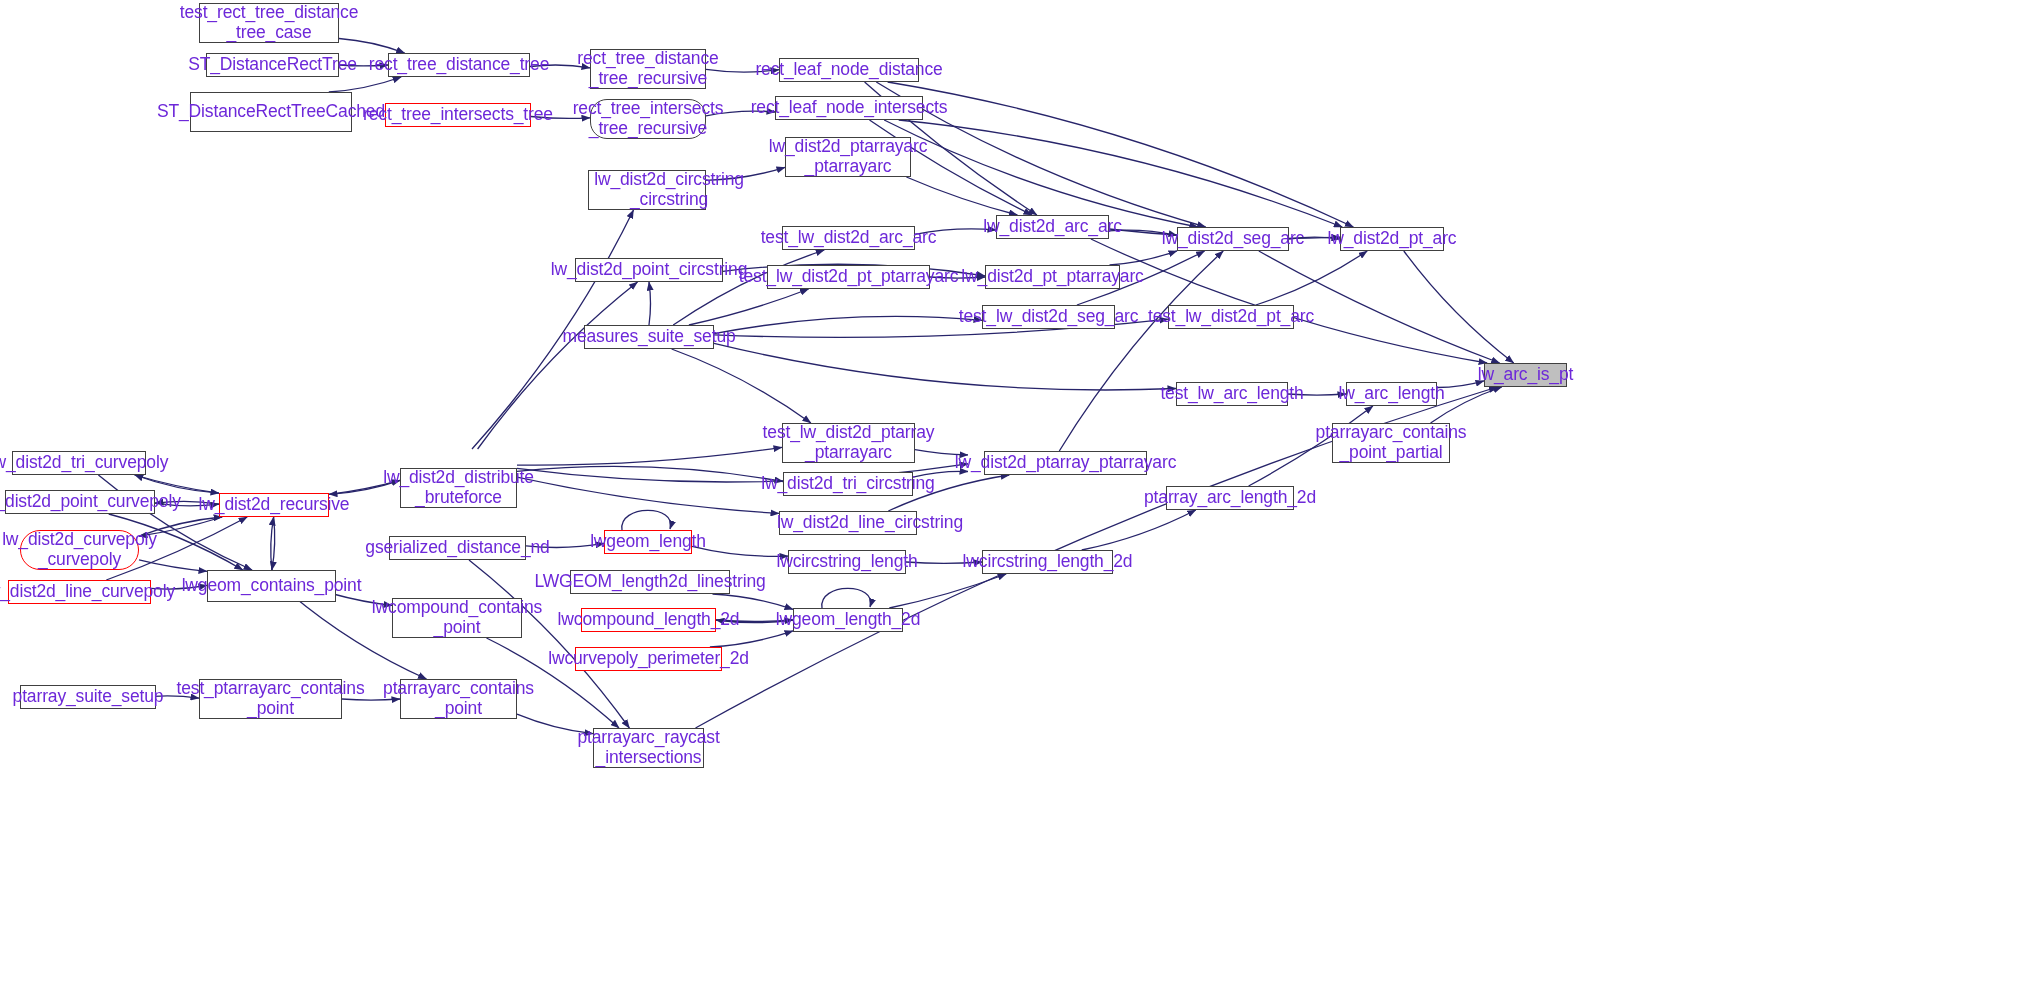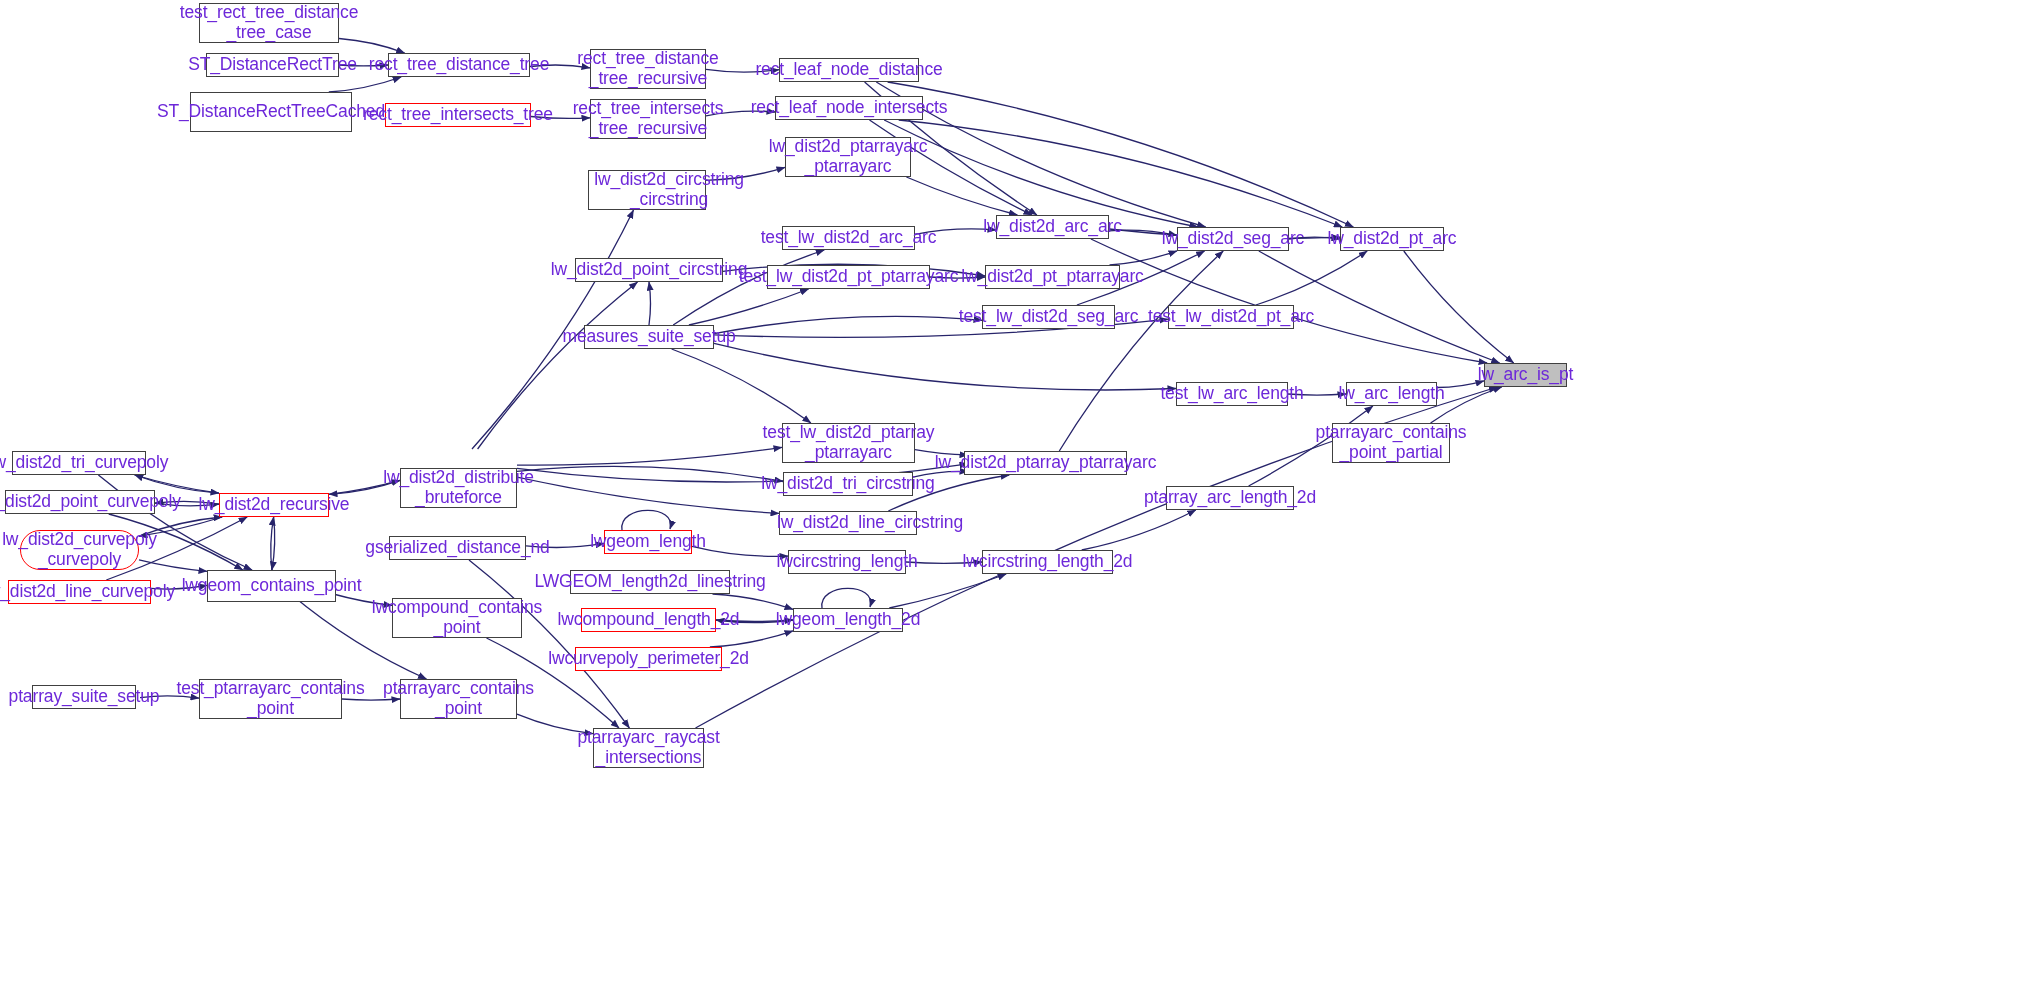--- a/index.html
+++ b/index.html
@@ -131,21 +131,21 @@
   </svg>
   <div id="node-layer">
       <div class="node" style="left: 199px; top: 3px; width: 140px; height: 40px;">test_rect_tree_distance
 _tree_case</div>
       <div class="node" style="left: 206px; top: 53px; width: 133px; height: 24px;">ST_DistanceRectTree</div>
       <div class="node" style="left: 190px; top: 92px; width: 162px; height: 40px;">ST_DistanceRectTreeCached</div>
       <div class="node" style="left: 388px; top: 53px; width: 142px; height: 24px;">rect_tree_distance_tree</div>
       <div class="node red" style="left: 385px; top: 103px; width: 146px; height: 24px;">rect_tree_intersects_tree</div>
       <div class="node" style="left: 590px; top: 49px; width: 116px; height: 40px;">rect_tree_distance
 _tree_recursive</div>
-      <div class="node" style="left: 590px; top: 99px; width: 116px; height: 40px;">rect_tree_intersects
+      <div class="node" style="left: 590px; top: 99px; width: 116px; height: 40px; border-radius: 17px;">rect_tree_intersects
 _tree_recursive</div>
       <div class="node" style="left: 779px; top: 58px; width: 140px; height: 24px;">rect_leaf_node_distance</div>
       <div class="node" style="left: 775px; top: 96px; width: 148px; height: 24px;">rect_leaf_node_intersects</div>
       <div class="node" style="left: 785px; top: 137px; width: 126px; height: 40px;">lw_dist2d_ptarrayarc
 _ptarrayarc</div>
       <div class="node" style="left: 588px; top: 170px; width: 118px; height: 40px; padding-left: 48px;">lw_dist2d_circstring
 _circstring</div>
       <div class="node" style="left: 996px; top: 215px; width: 113px; height: 24px;">lw_dist2d_arc_arc</div>
       <div class="node" style="left: 1177px; top: 227px; width: 112px; height: 24px;">lw_dist2d_seg_arc</div>
       <div class="node" style="left: 1340px; top: 227px; width: 104px; height: 24px;">lw_dist2d_pt_arc</div>
@@ -158,42 +158,42 @@
       <div class="node" style="left: 584px; top: 325px; width: 130px; height: 24px;">measures_suite_setup</div>
       <div class="node hl" style="left: 1484px; top: 363px; width: 83px; height: 24px;">lw_arc_is_pt</div>
       <div class="node" style="left: 1176px; top: 382px; width: 112px; height: 24px;">test_lw_arc_length</div>
       <div class="node" style="left: 1346px; top: 382px; width: 91px; height: 24px;">lw_arc_length</div>
       <div class="node" style="left: 1332px; top: 423px; width: 118px; height: 40px;">ptarrayarc_contains
 _point_partial</div>
       <div class="node" style="left: 782px; top: 423px; width: 133px; height: 40px;">test_lw_dist2d_ptarray
 _ptarrayarc</div>
       <div class="node" style="left: 400px; top: 449px; width: 117px; height: 40px; margin-top: 19px;">lw_dist2d_distribute
 _bruteforce</div>
-      <div class="node" style="left: 964px; top: 451px; width: 163px; height: 24px;">lw_dist2d_ptarray_ptarrayarc</div>
+      <div class="node" style="left: 984px; top: 451px; width: 163px; height: 24px;">lw_dist2d_ptarray_ptarrayarc</div>
       <div class="node" style="left: 12px; top: 451px; width: 134px; height: 24px;">lw_dist2d_tri_curvepoly</div>
       <div class="node" style="left: 783px; top: 472px; width: 130px; height: 24px;">lw_dist2d_tri_circstring</div>
       <div class="node" style="left: 1166px; top: 486px; width: 128px; height: 24px;">ptarray_arc_length_2d</div>
       <div class="node" style="left: 5px; top: 490px; width: 150px; height: 24px;">lw_dist2d_point_curvepoly</div>
       <div class="node red" style="left: 219px; top: 493px; width: 110px; height: 24px;">lw_dist2d_recursive</div>
       <div class="node" style="left: 779px; top: 511px; width: 138px; height: 24px; padding-left: 48px;">lw_dist2d_line_circstring</div>
       <div class="node red" style="left: 604px; top: 530px; width: 88px; height: 24px;">lwgeom_length</div>
       <div class="node red" style="left: 20px; top: 530px; width: 119px; height: 40px; border-radius: 20px;">lw_dist2d_curvepoly
 _curvepoly</div>
       <div class="node" style="left: 389px; top: 536px; width: 137px; height: 24px;">gserialized_distance_nd</div>
       <div class="node" style="left: 788px; top: 550px; width: 118px; height: 24px;">lwcircstring_length</div>
       <div class="node" style="left: 982px; top: 550px; width: 131px; height: 24px;">lwcircstring_length_2d</div>
       <div class="node" style="left: 207px; top: 570px; width: 129px; height: 32px;">lwgeom_contains_point</div>
       <div class="node" style="left: 570px; top: 570px; width: 160px; height: 24px;">LWGEOM_length2d_linestring</div>
       <div class="node red" style="left: 8px; top: 580px; width: 143px; height: 24px;">lw_dist2d_line_curvepoly</div>
       <div class="node" style="left: 392px; top: 598px; width: 130px; height: 40px;">lwcompound_contains
 _point</div>
       <div class="node red" style="left: 581px; top: 608px; width: 135px; height: 24px;">lwcompound_length_2d</div>
       <div class="node" style="left: 793px; top: 608px; width: 110px; height: 24px;">lwgeom_length_2d</div>
       <div class="node red" style="left: 575px; top: 647px; width: 147px; height: 24px;">lwcurvepoly_perimeter_2d</div>
-      <div class="node" style="left: 32px; top: 685px; width: 104px; height: 24px;">ptarray_suite_setup</div>
+      <div class="node" style="left: 20px; top: 685px; width: 136px; height: 24px;">ptarray_suite_setup</div>
       <div class="node" style="left: 199px; top: 679px; width: 143px; height: 40px;">test_ptarrayarc_contains
 _point</div>
       <div class="node" style="left: 400px; top: 679px; width: 117px; height: 40px;">ptarrayarc_contains
 _point</div>
       <div class="node" style="left: 593px; top: 728px; width: 111px; height: 40px;">ptarrayarc_raycast
 _intersections</div>
     </div>
 </div>
 
 </body></html>

